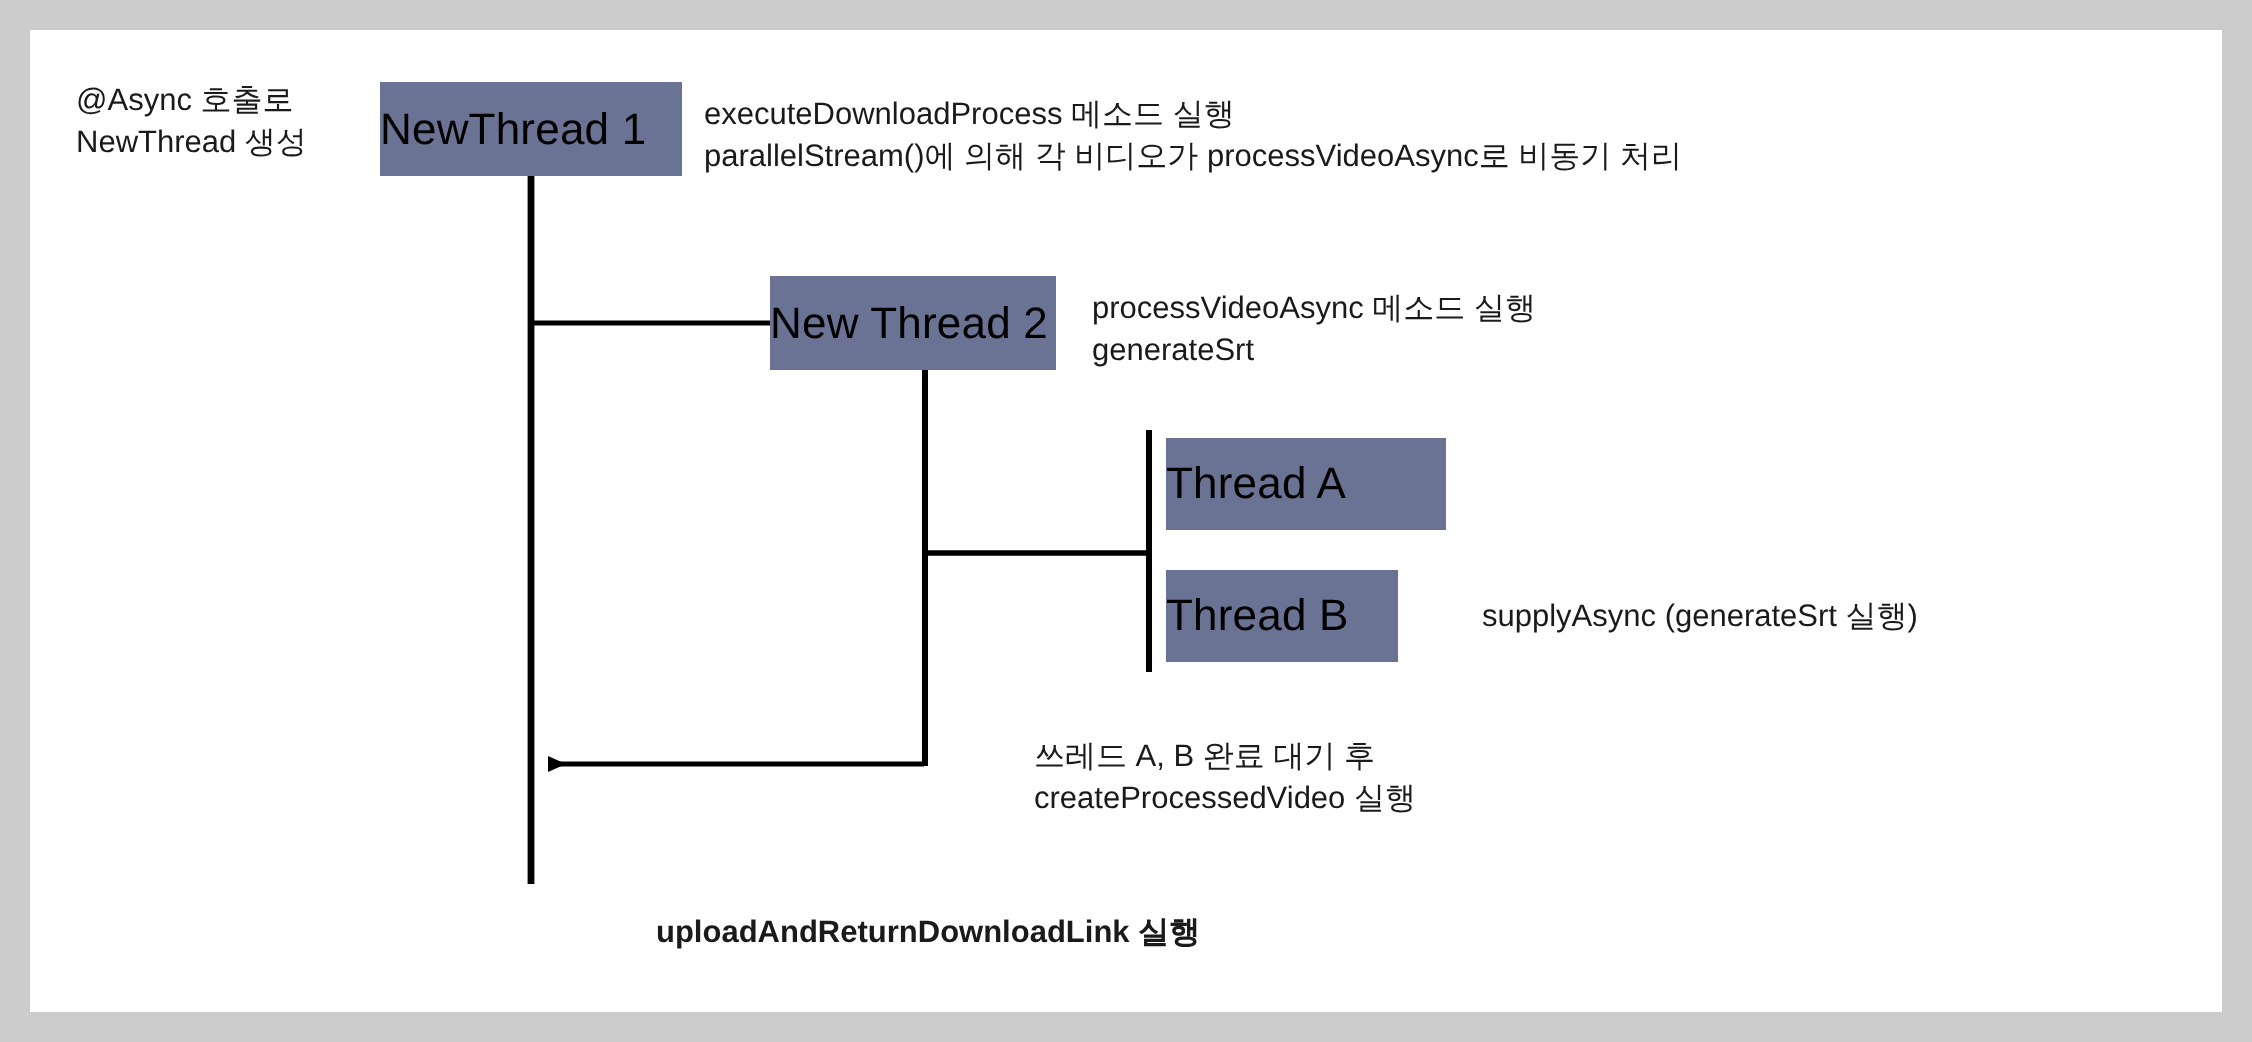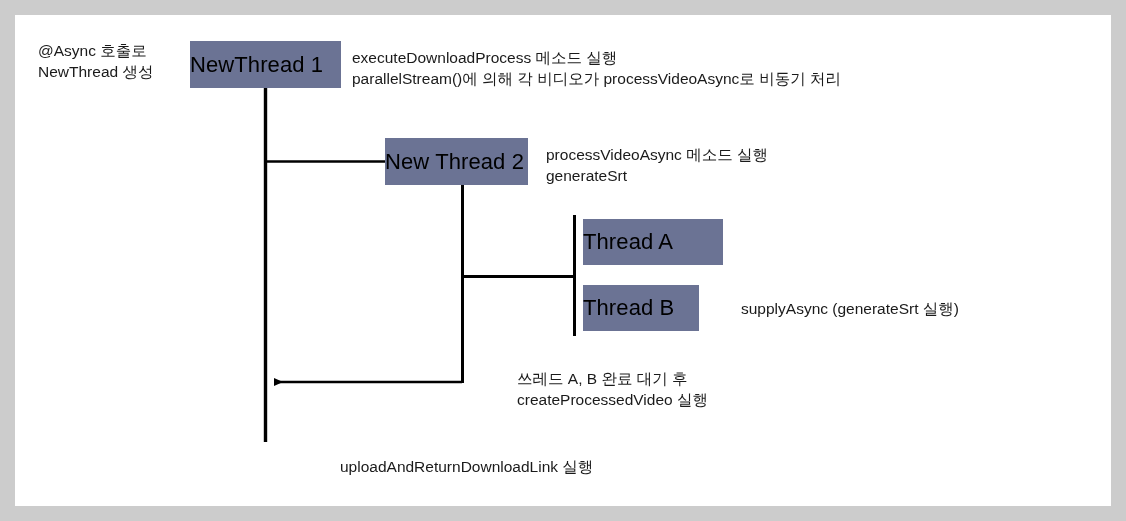--- a/index.html
+++ b/index.html
@@ -69,21 +69,21 @@
     white-space: nowrap;
   }
   .note .line { display: block; }
 
   #note-async    { left: 38px;  top: 40px; width: 145px; text-align: left; }
   #note-nt1      { left: 352px; top: 47px; }
   #note-nt2      { left: 546px; top: 144px; }
   #note-ta       { left: 741px; top: 232px; }
   #note-tb       { left: 741px; top: 298px; }
   #note-join     { left: 474px; top: 368px; margin-left: 43px; }
-  #note-nt3      { left: 340px; top: 456px; }
+  #note-nt3      { left: 328px; top: 456px; font-weight: bold; }
 </style>
 </head>
 <body>
 
 <div id="frame">
   <div id="canvas"></div>
 
   <svg id="wires" viewBox="0 0 1126 521" width="1126" height="521" xmlns="http://www.w3.org/2000/svg">
     <defs>
       <marker id="arrowLeft" markerWidth="10" markerHeight="8" refX="9" refY="4" orient="auto" markerUnits="userSpaceOnUse">

